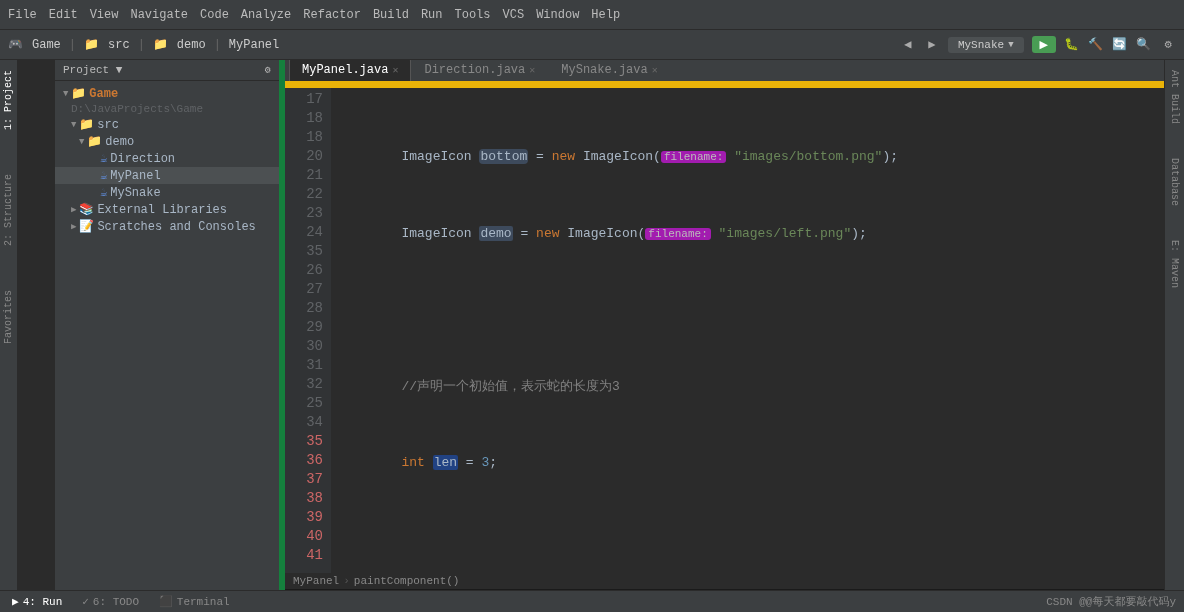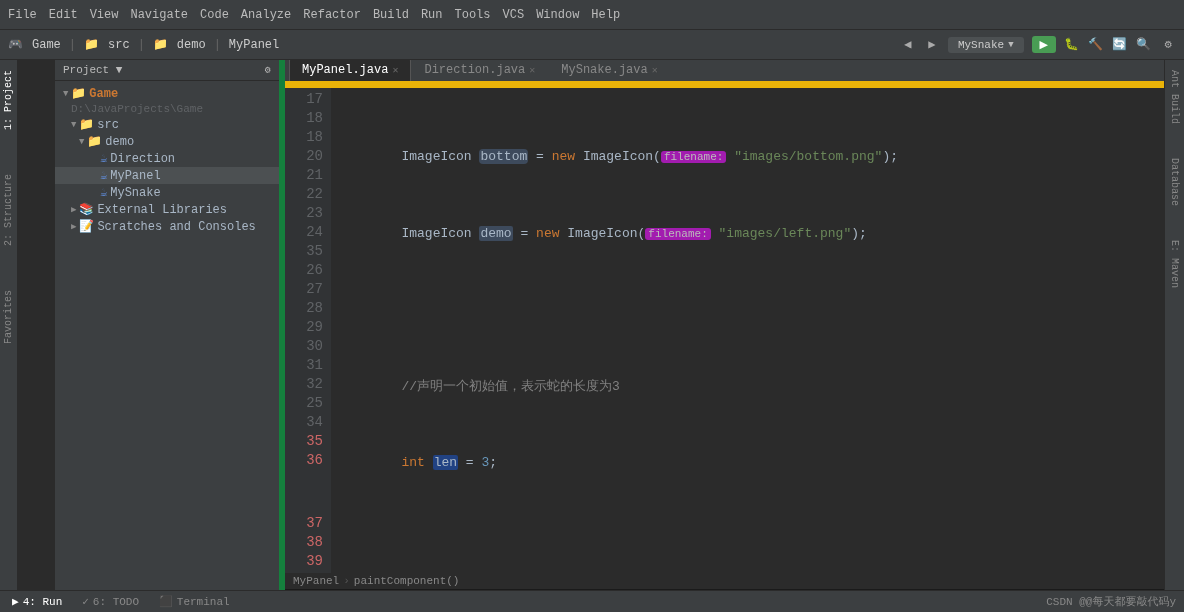--- a/index.html
+++ b/index.html
@@ -411,21 +411,21 @@
         <div>27</div>
         <div>28</div>
         <div>29</div>
         <div>30</div>
         <div>31</div>
         <div>32</div>
         <div>25</div>
         <div>34</div>
         <div style="color:#cc6666;">35</div>
         <div style="color:#cc6666;">36</div>
-        <div style="color:#cc6666;margin-top:44px;">37</div>
+        <div style="color:#cc6666;">37</div>
         <div style="color:#cc6666;">38</div>
         <div style="color:#cc6666;">39</div>
         <div style="color:#cc6666;">40</div>
         <div style="color:#cc6666;">41</div>
       </div>
 
       <div class="code-content">
         
         <div>        <span class="type">ImageIcon</span> <span style="background:#3d4a5c;border-radius:4px;padding:0 1px;">bottom</span> = <span class="kw">new</span> <span class="type">ImageIcon</span>(<span class="param-label">filename:</span> <span class="string">"images/bottom.png"</span>);</div>
         

